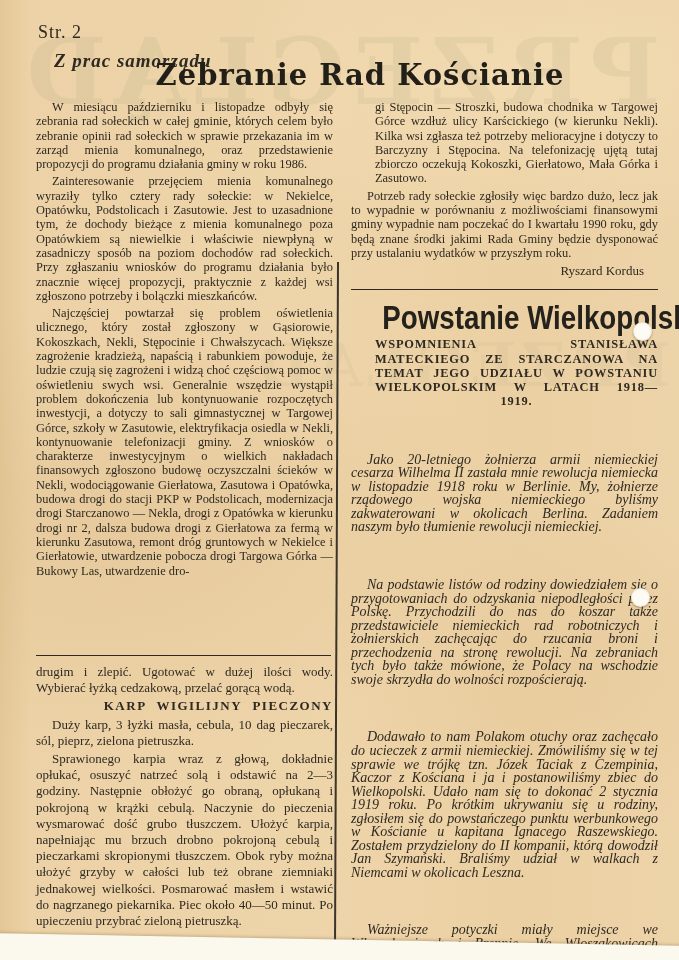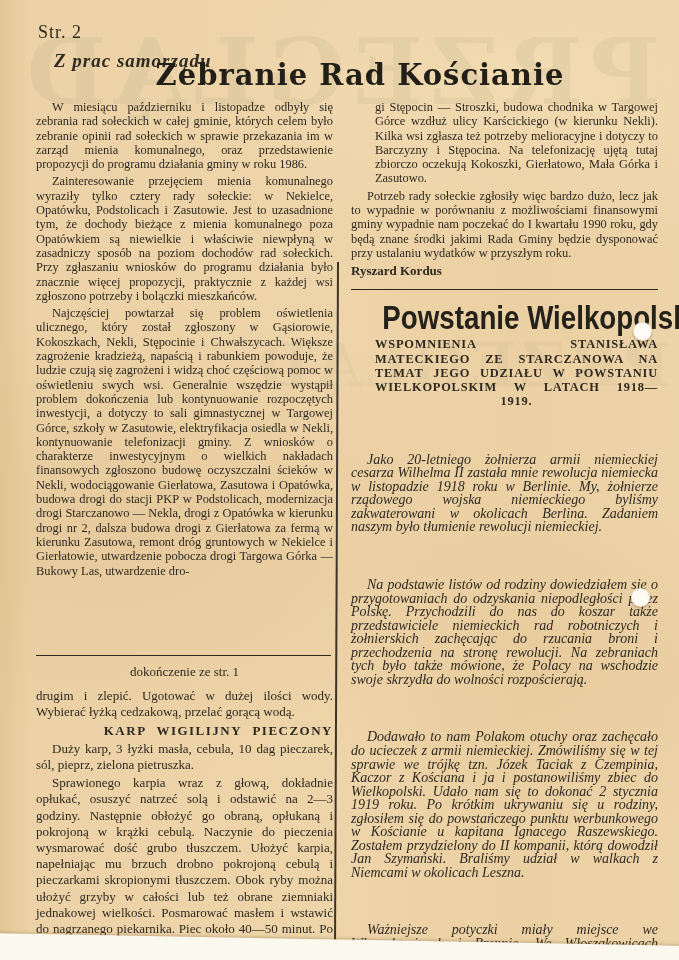--- a/index.html
+++ b/index.html
@@ -35,21 +35,21 @@
   .kicker{position:absolute;left:54px;top:50px;font-size:19px;font-weight:bold;font-style:italic;letter-spacing:1px;}
   .main-title{
     position:absolute;left:140px;top:58px;width:440px;text-align:center;
     font-family:"DejaVu Serif",serif;font-weight:bold;font-size:29px;letter-spacing:1px;color:#221e18;
   }
   .col{position:absolute;top:100px;text-align:justify;}
   .col-left{left:36px;width:297px;}
   .col-right{left:351px;width:307px;}
   .col p{margin:0 0 3px 0;font-size:12.4px;line-height:14.3px;text-indent:16px;}
   .col p.noindent{text-indent:0;margin-left:24px;}
-  .byline{text-align:left;font-weight:bold;font-size:13px;padding-right:14px;margin-top:2px;}
+  .byline{text-align:right;font-weight:normal;font-size:13px;padding-right:14px;margin-top:2px;}
   .hrule{height:0;border-top:1.6px solid #2e2921;}
   .hrule-left{position:absolute;left:36px;top:655px;width:295px;}
   .hrule-right{margin:10px 0 0 0;}
   .vdivider{
     position:absolute;left:337px;top:262px;height:682px;width:1.6px;
     background:#3a342b;transform:rotate(0.25deg);transform-origin:top left;
   }
   
   .memoir-title-wrap{text-align:center;margin-top:9px;}
   .memoir-title{
@@ -100,21 +100,20 @@
 
   <div class="col col-left">
     <p>W miesiącu październiku i listopadze odbyły się zebrania rad sołeckich w całej gminie, których celem było zebranie opinii rad sołeckich w sprawie przekazania im w zarząd mienia komunalnego, oraz przedstawienie propozycji do programu działania gminy w roku 1986.</p>
     <p>Zainteresowanie przejęciem mienia komunalnego wyraziły tylko cztery rady sołeckie: w Nekielce, Opatówku, Podstolicach i Zasutowie. Jest to uzasadnione tym, że dochody bieżące z mienia komunalnego poza Opatówkiem są niewielkie i właściwie niewpłyną w zasadniczy sposób na poziom dochodów rad sołeckich. Przy zgłaszaniu wniosków do programu działania było znacznie więcej propozycji, praktycznie z każdej wsi zgłoszono potrzeby i bolączki mieszkańców.</p>
     <p>Najczęściej powtarzał się problem oświetlenia ulicznego, który został zgłoszony w Gąsiorowie, Kokoszkach, Nekli, Stępocinie i Chwałszycach. Większe zagrożenie kradzieżą, napaścią i rabunkiem powoduje, że ludzie czują się zagrożeni i widzą choć częściową pomoc w oświetleniu swych wsi. Generalnie wszędzie wystąpił problem dokończenia lub kontynuowanie rozpoczętych inwestycji, a dotyczy to sali gimnastycznej w Targowej Górce, szkoły w Zasutowie, elektryfikacja osiedla w Nekli, kontynuowanie telefonizacji gminy. Z wniosków o charakterze inwestycyjnym o wielkich nakładach finansowych zgłoszono budowę oczyszczalni ścieków w Nekli, wodociągowanie Gierłatowa, Zasutowa i Opatówka, budowa drogi do stacji PKP w Podstolicach, modernizacja drogi Starczanowo — Nekla, drogi z Opatówka w kierunku drogi nr 2, dalsza budowa drogi z Gierłatowa za fermą w kierunku Zasutowa, remont dróg gruntowych w Nekielce i Gierłatowie, utwardzenie pobocza drogi Targowa Górka — Bukowy Las, utwardzenie dro-</p>
   </div>
 
   <div class="hrule hrule-left"></div>
 
   <div class="recipe">
-    <p class="contnote">dokończenie ze str. 1</p>
     <p class="noindent">drugim i zlepić. Ugotować w dużej ilości wody. Wybierać łyżką cedzakową, przelać gorącą wodą.</p>
     <p class="recipe-head">KARP WIGILIJNY PIECZONY</p>
     <p>Duży karp, 3 łyżki masła, cebula, 10 dag pieczarek, sól, pieprz, zielona pietruszka.</p>
     <p>Sprawionego karpia wraz z głową, dokładnie opłukać, osuszyć natrzeć solą i odstawić na 2—3 godziny. Następnie obłożyć go obraną, opłukaną i pokrojoną w krążki cebulą. Naczynie do pieczenia wysmarować dość grubo tłuszczem. Ułożyć karpia, napełniając mu brzuch drobno pokrojoną cebulą i pieczarkami skropionymi tłuszczem. Obok ryby można ułożyć grzyby w całości lub też obrane ziemniaki jednakowej wielkości. Posmarować masłem i wstawić do nagrzanego piekarnika. Piec około 40—50 minut. Po upieczeniu przybrać zieloną pietruszką.</p>
   </div>
 
   <div class="vdivider"></div>
 
   <div class="col col-right">
     <p class="noindent">gi Stępocin — Stroszki, budowa chodnika w Targowej Górce wzdłuż ulicy Karścickiego (w kierunku Nekli). Kilka wsi zgłasza też potrzeby melioracyjne i dotyczy to Barczyzny i Stępocina. Na telefonizację ujętą tutaj zbiorczo oczekują Kokoszki, Gierłatowo, Mała Górka i Zasutowo.</p>

